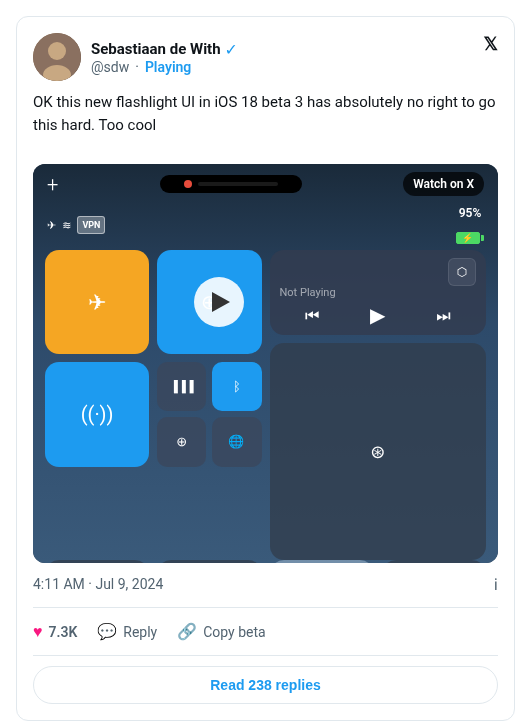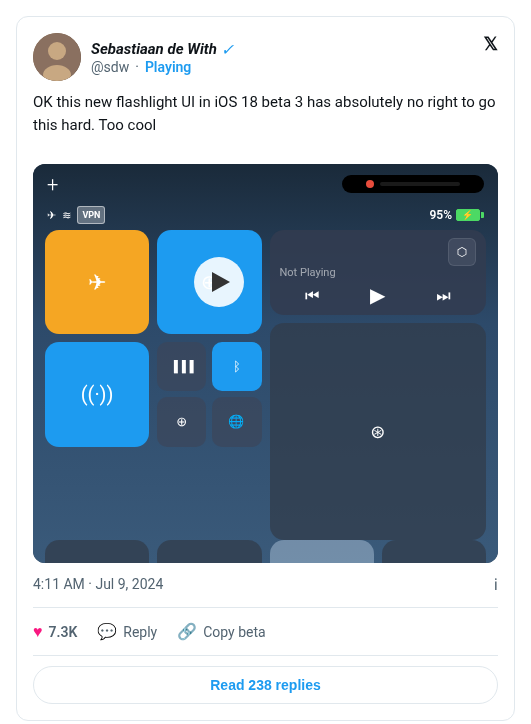--- a/index.html
+++ b/index.html
@@ -50,21 +50,20 @@
       font-size: 20px;
     }
     .user-info {
       display: flex;
       flex-direction: column;
     }
     .user-name-row {
       display: flex;
       align-items: center;
       gap: 4px;
-      font-style: italic;
     }
     .user-name {
       font-weight: 700;
       font-size: 15px;
       color: #0f1419;
     }
     .verified-badge {
       color: #1d9bf0;
       font-size: 16px;
     }
@@ -176,24 +175,25 @@
       color: #fff;
       font-size: 9px;
       font-weight: 700;
       padding: 3px 4px;
       border-radius: 3px;
       border: 1px solid rgba(255,255,255,0.5);
     }
     .ios-battery {
       display: flex;
       align-items: center;
-      gap: 4px;
+      gap: 12px;
       color: #fff;
       font-size: 12px;
       font-weight: 600;
+      flex-direction: column;
     }
     .battery-icon {
       display: inline-flex;
       align-items: center;
       gap: 1px;
     }
     .battery-body {
       width: 24px;
       height: 12px;
       border: 1.5px solid #4cd964;
@@ -431,20 +431,21 @@
 
   <div class="media-container">
     <div class="ios-screen">
 
       <div class="ios-topbar">
         <span class="ios-plus">+</span>
         <div class="ios-dynamic-island">
           <div class="ios-red-dot"></div>
           <div class="ios-di-bar"></div>
         </div>
+        <div class="watch-on-x-btn">Watch on X</div>
       </div>
 
       <div class="ios-statusbar">
         <div class="ios-statusbar-left">
           <span class="ios-icon-small">✈</span>
           <span class="ios-icon-small ios-wifi-icon">≋</span>
           <span class="vpn-badge">VPN</span>
         </div>
         <div class="ios-battery">
           <span>95%</span>

